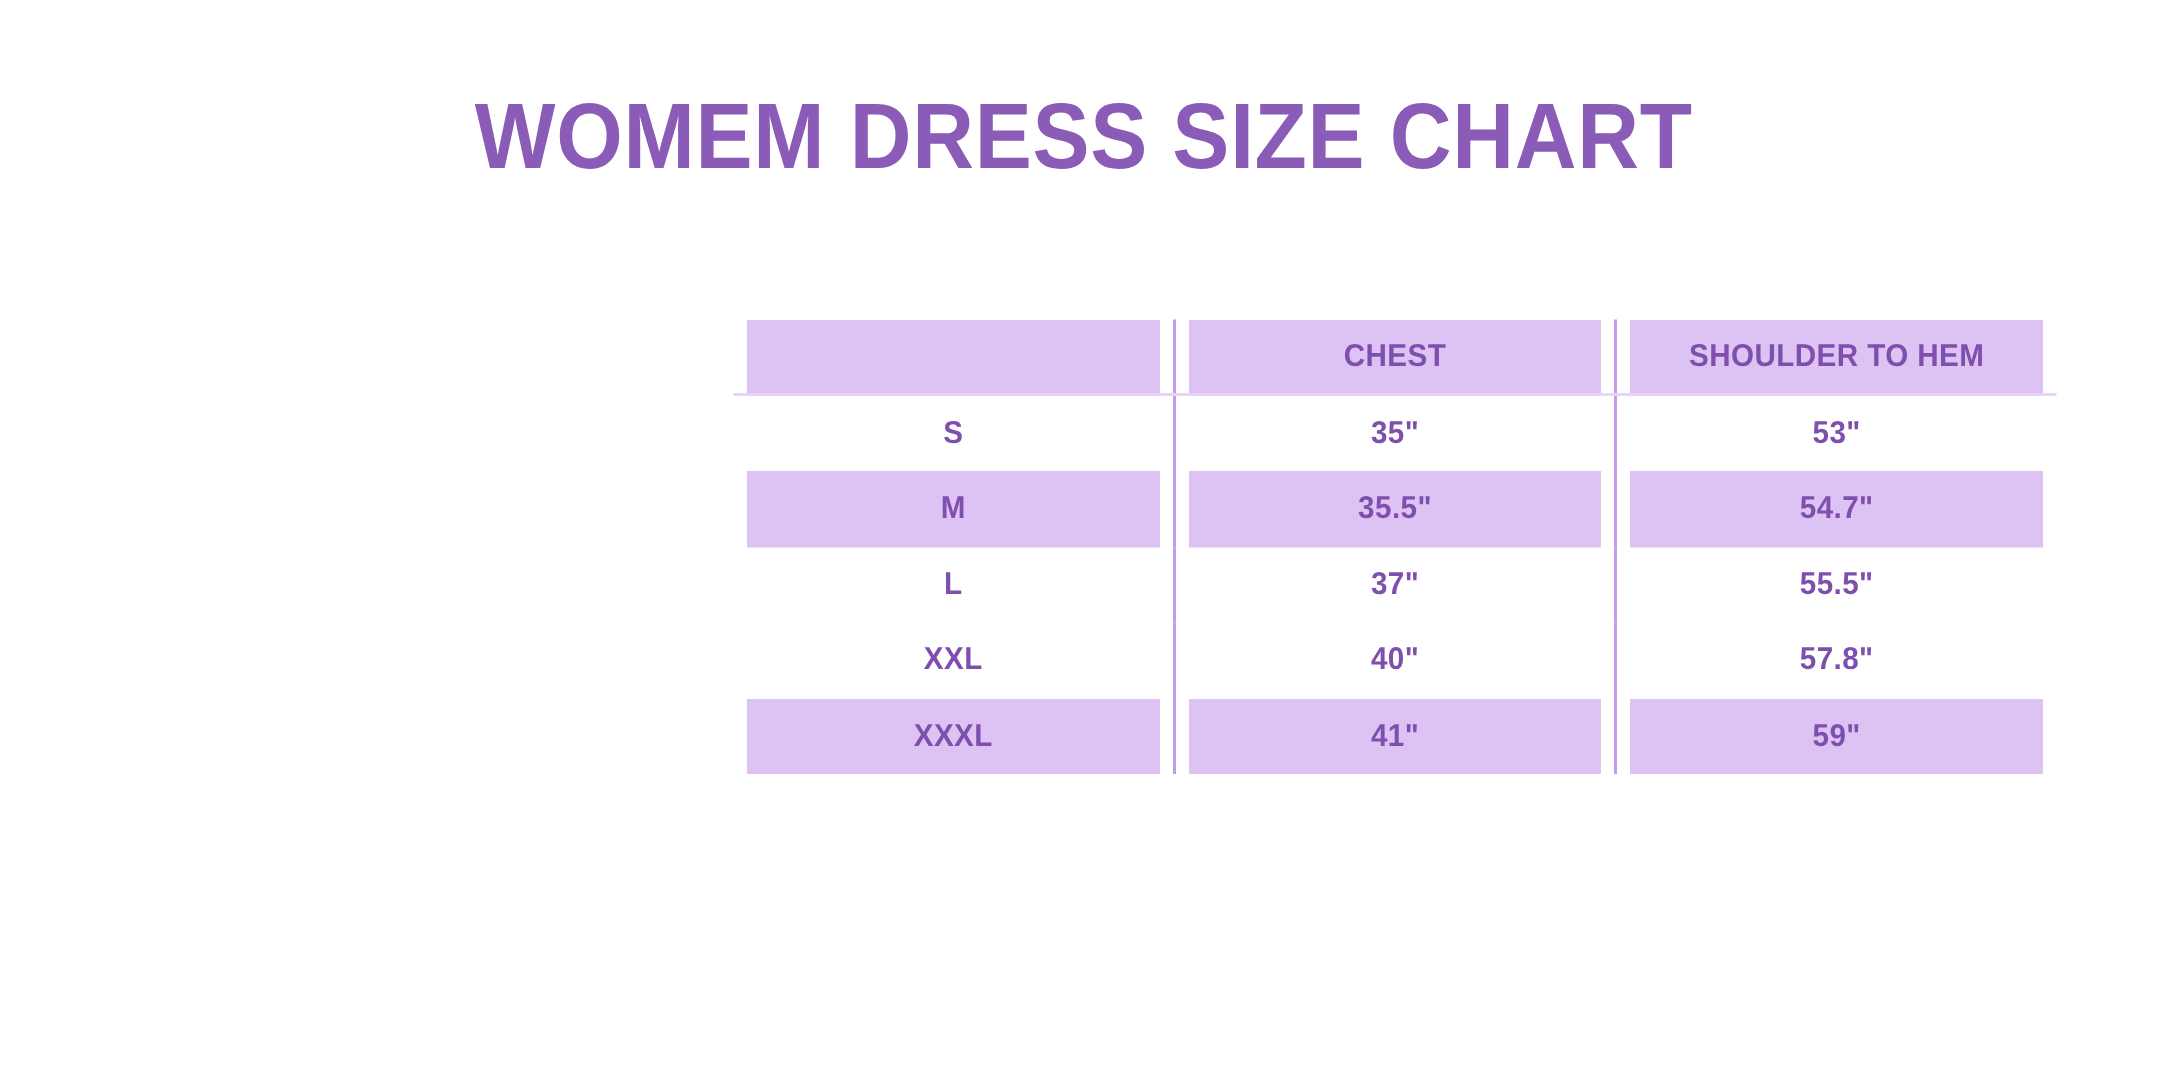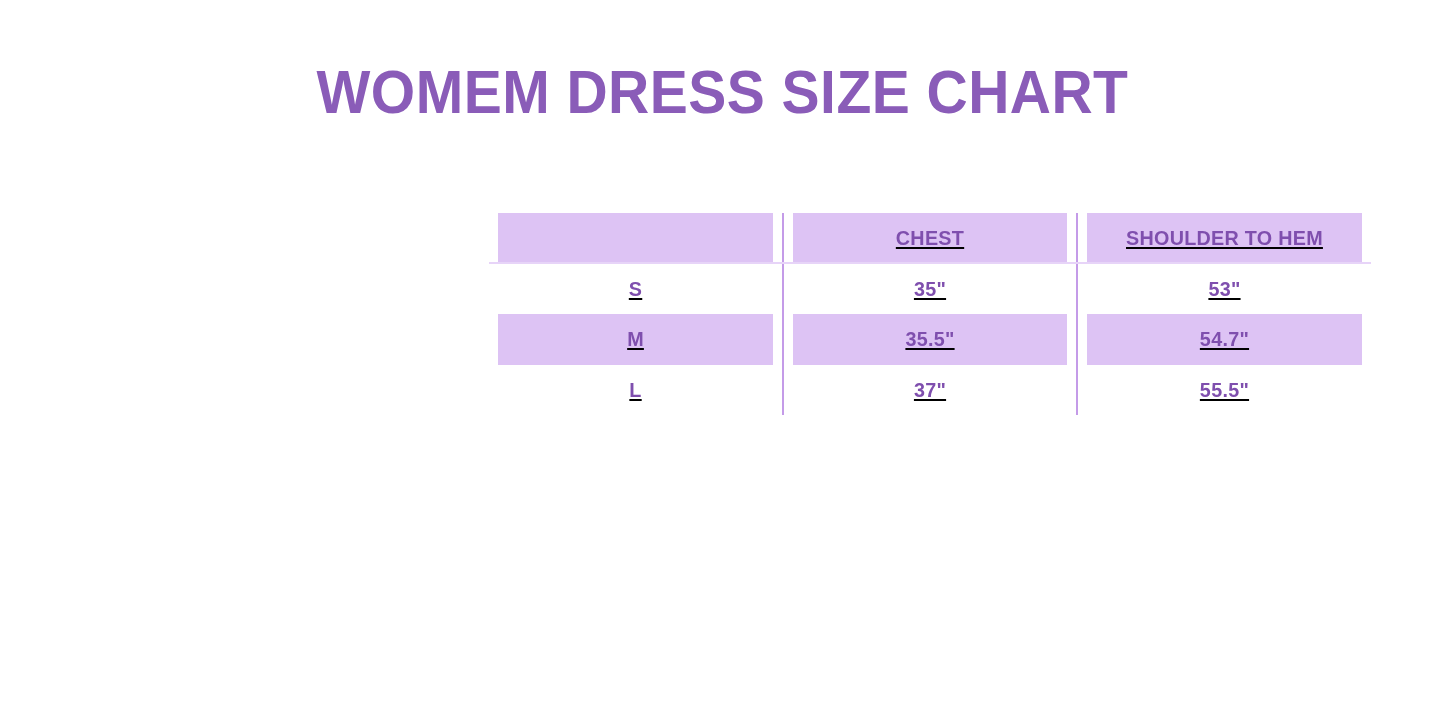--- a/index.html
+++ b/index.html
@@ -47,21 +47,21 @@
     top: 213px;
     width: 882px;
     border-collapse: collapse;
     table-layout: fixed;
   }
 
   .size-table col.c-size { width: 294px; }
   .size-table col.c-chest { width: 294px; }
   .size-table col.c-hem  { width: 294px; }
 
-  .size-table tr { height: 50.5px; text-decoration: underline; }
+  .size-table tr { height: 50.5px; }
 
   .size-table th,
   .size-table td {
     padding: 0;
     margin: 0;
     text-align: center;
     vertical-align: middle;
     color: #7f4fae;
     font-family: "Liberation Sans", sans-serif;
     font-weight: bold;
@@ -139,18 +139,28 @@
       <tr class="band">
         <td class="col-empty">M</td>
         <td>35.5"</td>
         <td>54.7"</td>
       </tr>
       <tr class="plain">
         <td class="col-empty">L</td>
         <td>37"</td>
         <td>55.5"</td>
       </tr>
+      <tr class="plain">
+        <td class="col-empty">XXL</td>
+        <td>40"</td>
+        <td>57.8"</td>
+      </tr>
+      <tr class="band">
+        <td class="col-empty">XXXL</td>
+        <td>41"</td>
+        <td>59"</td>
+      </tr>
     </tbody>
   </table>
 
   <div class="header-rule"></div>
 
 </div>
 
 </body></html>

